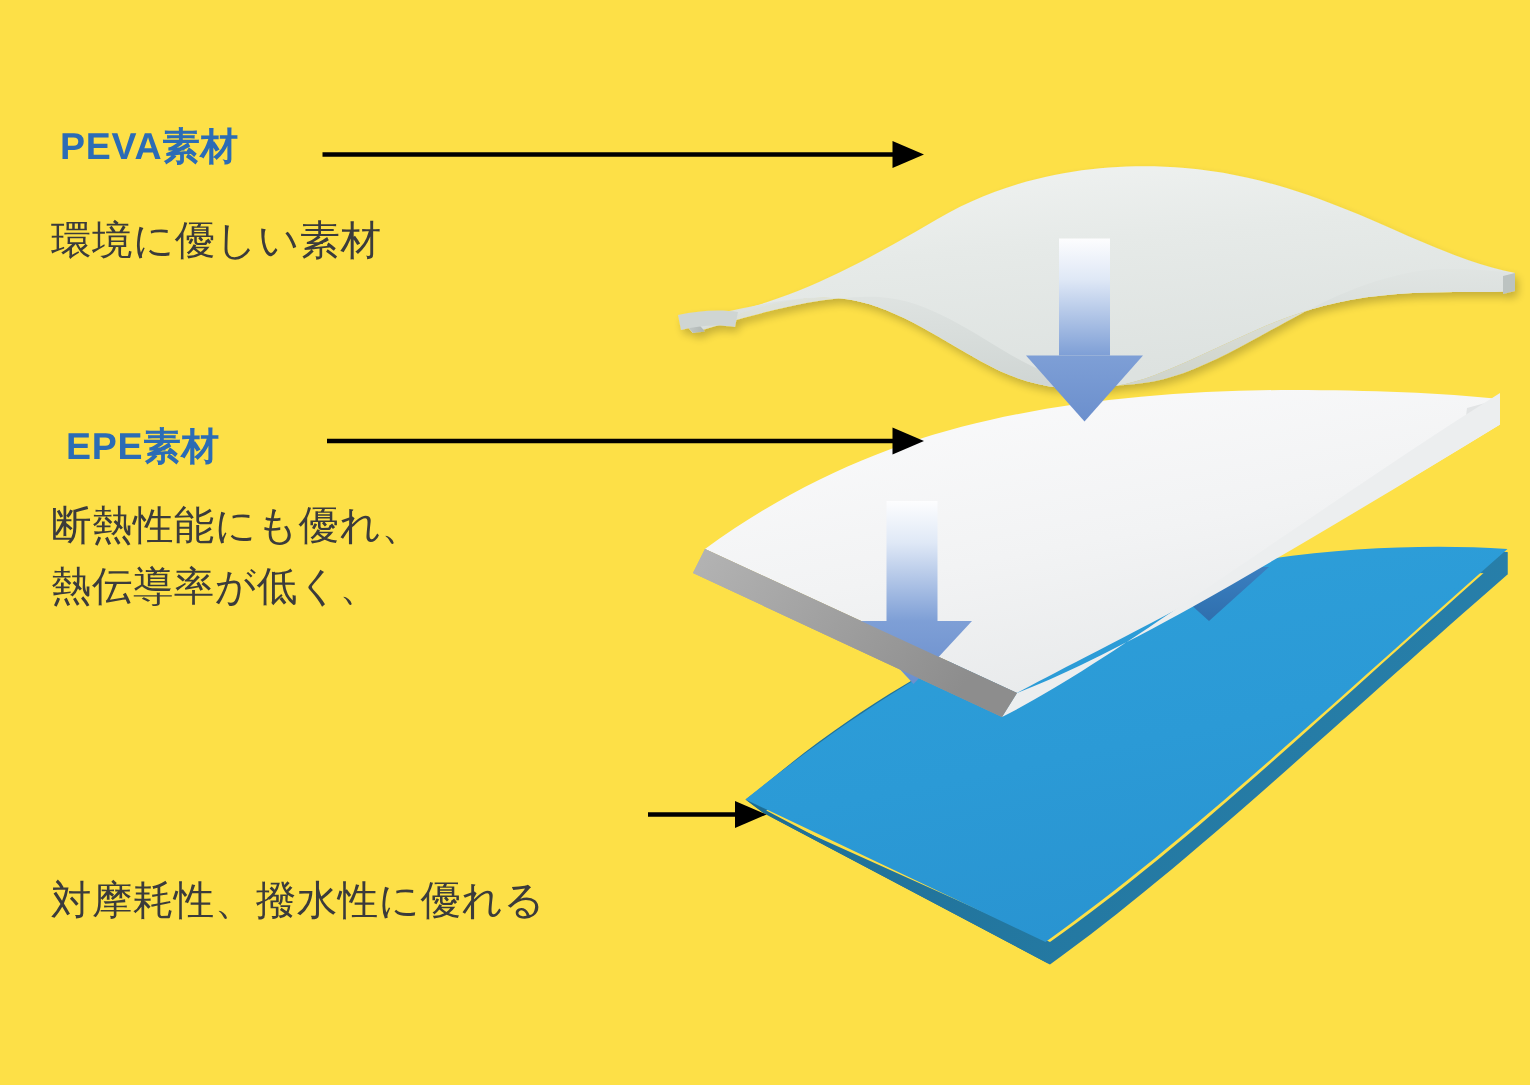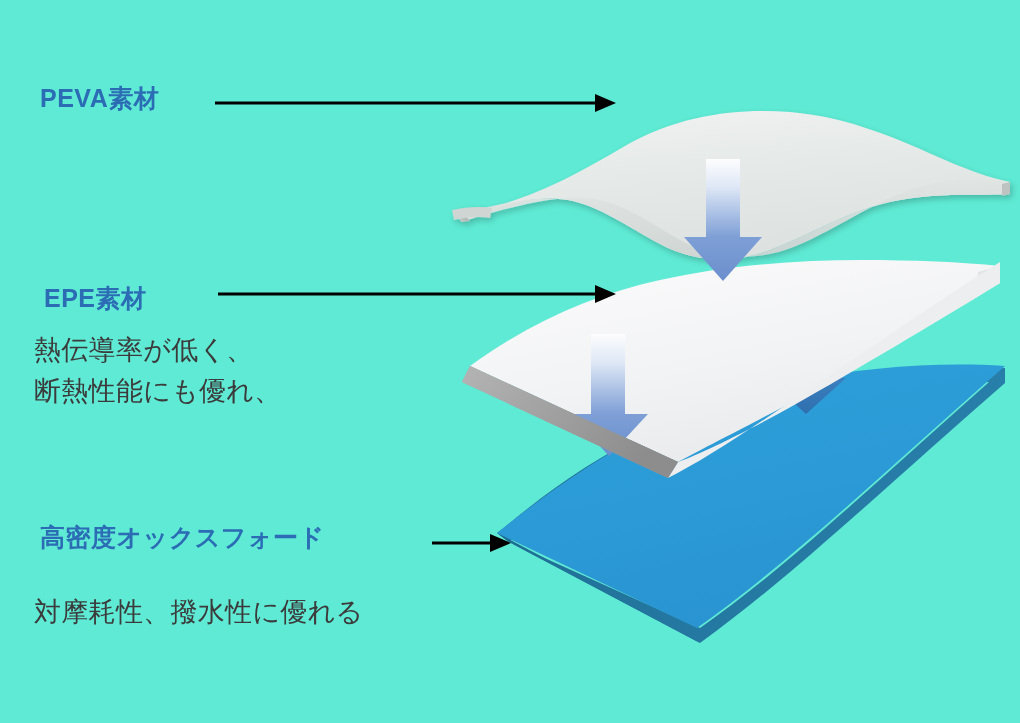--- a/index.html
+++ b/index.html
@@ -11,21 +11,21 @@
   body {
     width: 1020px;
     height: 723px;
     font-family: "Liberation Sans", "DejaVu Sans", sans-serif;
     overflow: hidden;
   }
   .canvas {
     position: relative;
     width: 1020px;
     height: 723px;
-    background: #5eead4;
+    background: #fde047;
   }
 
   
   .diagram-svg {
     position: absolute;
     left: 0;
     top: 0;
     width: 1020px;
     height: 723px;
   }
@@ -63,21 +63,21 @@
   
   #group-peva      { left: 40px;  top: 86px; }
   #peva-body       { left: 34px;  top: 140px; }
 
   
   #group-epe       { left: 44px;  top: 286px; }
   #epe-body        { left: 34px;  top: 330px; }
 
   
   #group-oxford    { left: 40px;  top: 525px; }
-  #oxford-body     { left: 34px;  top: 592px; }
+  #oxford-body     { left: 34px;  top: 580px; }
 </style>
 </head>
 <body>
 
 <div class="canvas">
 
   <svg class="diagram-svg" viewBox="0 0 1020 723" xmlns="http://www.w3.org/2000/svg">
     <defs>
 
       <linearGradient id="gPevaTop" x1="0" y1="0" x2="0.35" y2="1">
@@ -270,31 +270,29 @@
       <path d="M 490,534 L 511,543 L 490,552 Z" fill="#000000"></path>
     </g>
   </svg>
 
   <div class="text-layer">
 
     <div class="label-group" id="group-peva">
       <div class="label-head">PEVA素材</div>
     </div>
     <div class="label-group" id="peva-body">
+      <div class="body-line">環境に優しい素材</div>
     </div>
 
     <div class="label-group" id="group-epe">
       <div class="label-head">EPE素材</div>
     </div>
     <div class="label-group" id="epe-body">
+      <div class="body-line">断熱性能にも優れ、</div>
       <div class="body-line">熱伝導率が低く、</div>
-      <div class="body-line">断熱性能にも優れ、</div>
-    </div>
-
-    <div class="label-group" id="group-oxford">
-      <div class="label-head">高密度オックスフォード</div>
-    </div>
+    </div>
+
     <div class="label-group" id="oxford-body">
       <div class="body-line">対摩耗性、撥水性に優れる</div>
     </div>
 
   </div>
 </div>
 
 </body></html>

